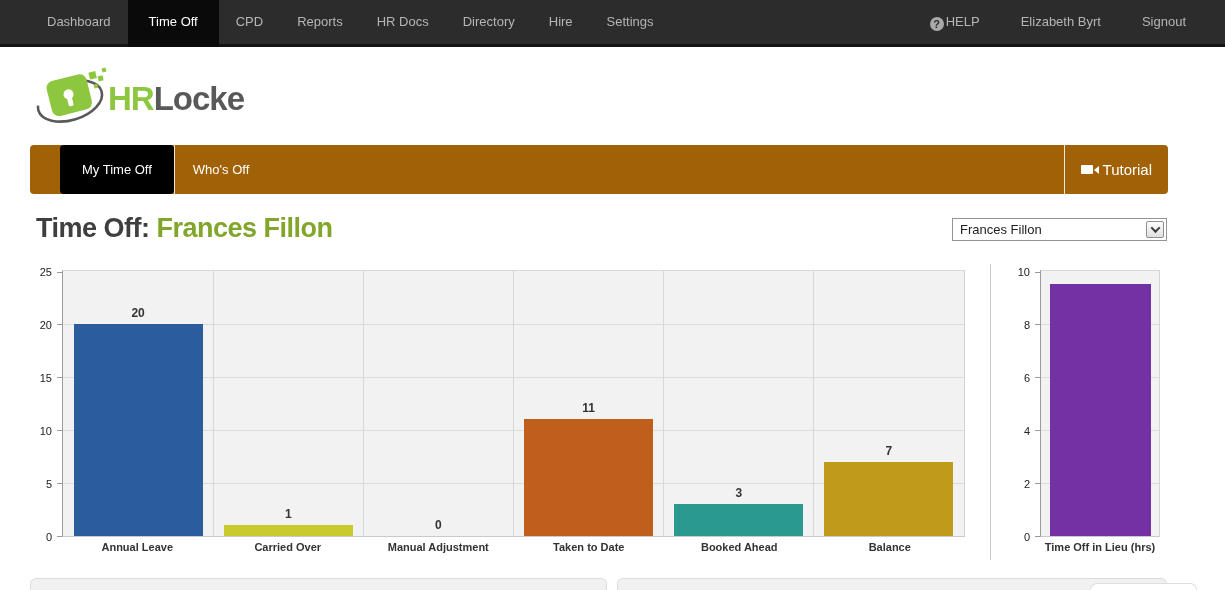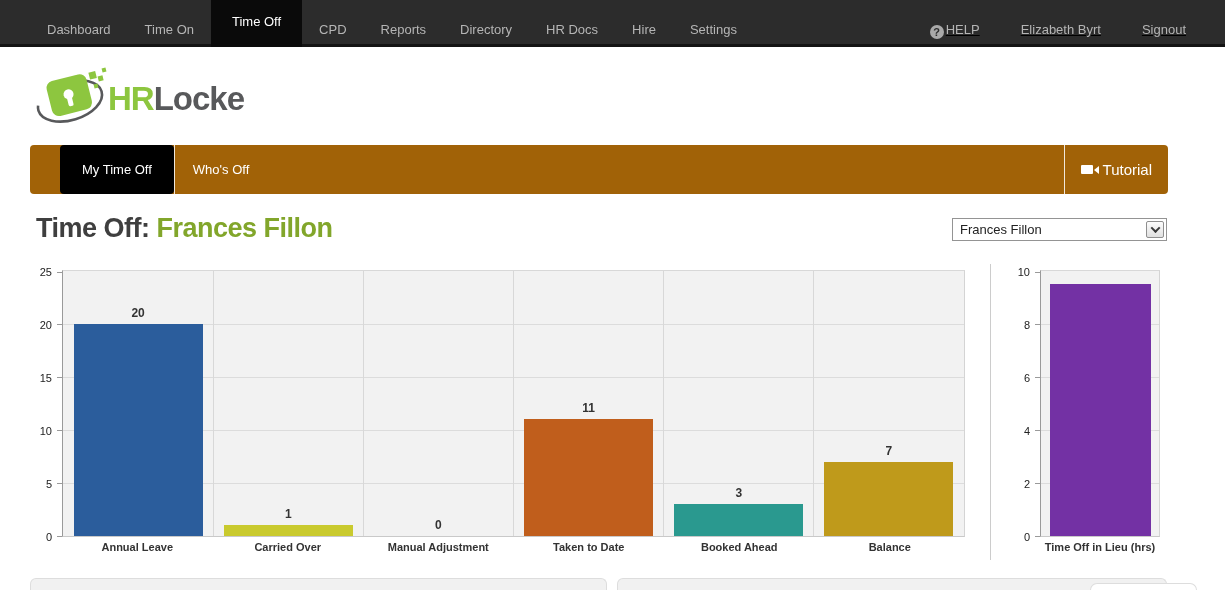--- a/index.html
+++ b/index.html
@@ -13,25 +13,25 @@
   .topnav {
     position:absolute; left:0; top:0; width:1225px; height:47px;
     background:#2c2c2c; display:flex; align-items:stretch;
     padding-left:30px; padding-right:22px; z-index:5;
   }
   .topnav::after {
     content:""; position:absolute; left:0; bottom:0; width:100%; height:3px;
     background:#141414;
   }
   .nav-item {
-    color:#b5b5b5; font-size:13px; line-height:44px; padding:8px 17px;
+    color:#b5b5b5; font-size:13px; line-height:44px; padding:0 17px;
     cursor:pointer; white-space:nowrap; position:relative; z-index:2;
   }
   .nav-item.active { background:#0a0a0a; color:#ffffff; height:47px; padding:0 21px; }
-  .nav-right { margin-left:auto; display:flex; align-items:stretch;text-decoration:underline; }
+  .nav-right { margin-left:auto; display:flex; align-items:stretch; }
   .help-icon {
     display:inline-block; width:14px; height:14px; border-radius:50%;
     background:#a9a9a9; color:#2c2c2c; font-size:11px; font-weight:bold;
     text-align:center; line-height:14px; vertical-align:-2px; margin-right:2px;
   }
 
   
   .logo { position:absolute; left:36px; top:64px; width:210px; height:68px; cursor:pointer; }
 
   
@@ -113,26 +113,25 @@
     position:absolute; left:1090px; top:583px; width:107px; height:7px;
     background:#ffffff; border:1px solid #dddddd; border-bottom:none;
     border-radius:8px 8px 0 0; z-index:3;
   }
 </style>
 </head>
 <body>
 
 <div class="topnav">
   <div class="nav-item">Dashboard</div>
-  <div class="nav-item">Time On</div>
   <div class="nav-item active">Time Off</div>
   <div class="nav-item">CPD</div>
   <div class="nav-item">Reports</div>
+  <div class="nav-item">HR Docs</div>
   <div class="nav-item">Directory</div>
-  <div class="nav-item">HR Docs</div>
   <div class="nav-item">Hire</div>
   <div class="nav-item">Settings</div>
   <div class="nav-right">
     <div class="nav-item" style="padding-right:24px;"><span class="help-icon">?</span><span>HELP</span></div>
     <div class="nav-item" style="padding-right:24px;">Elizabeth Byrt</div>
     <div class="nav-item">Signout</div>
   </div>
 </div>
 
 <div class="logo">

